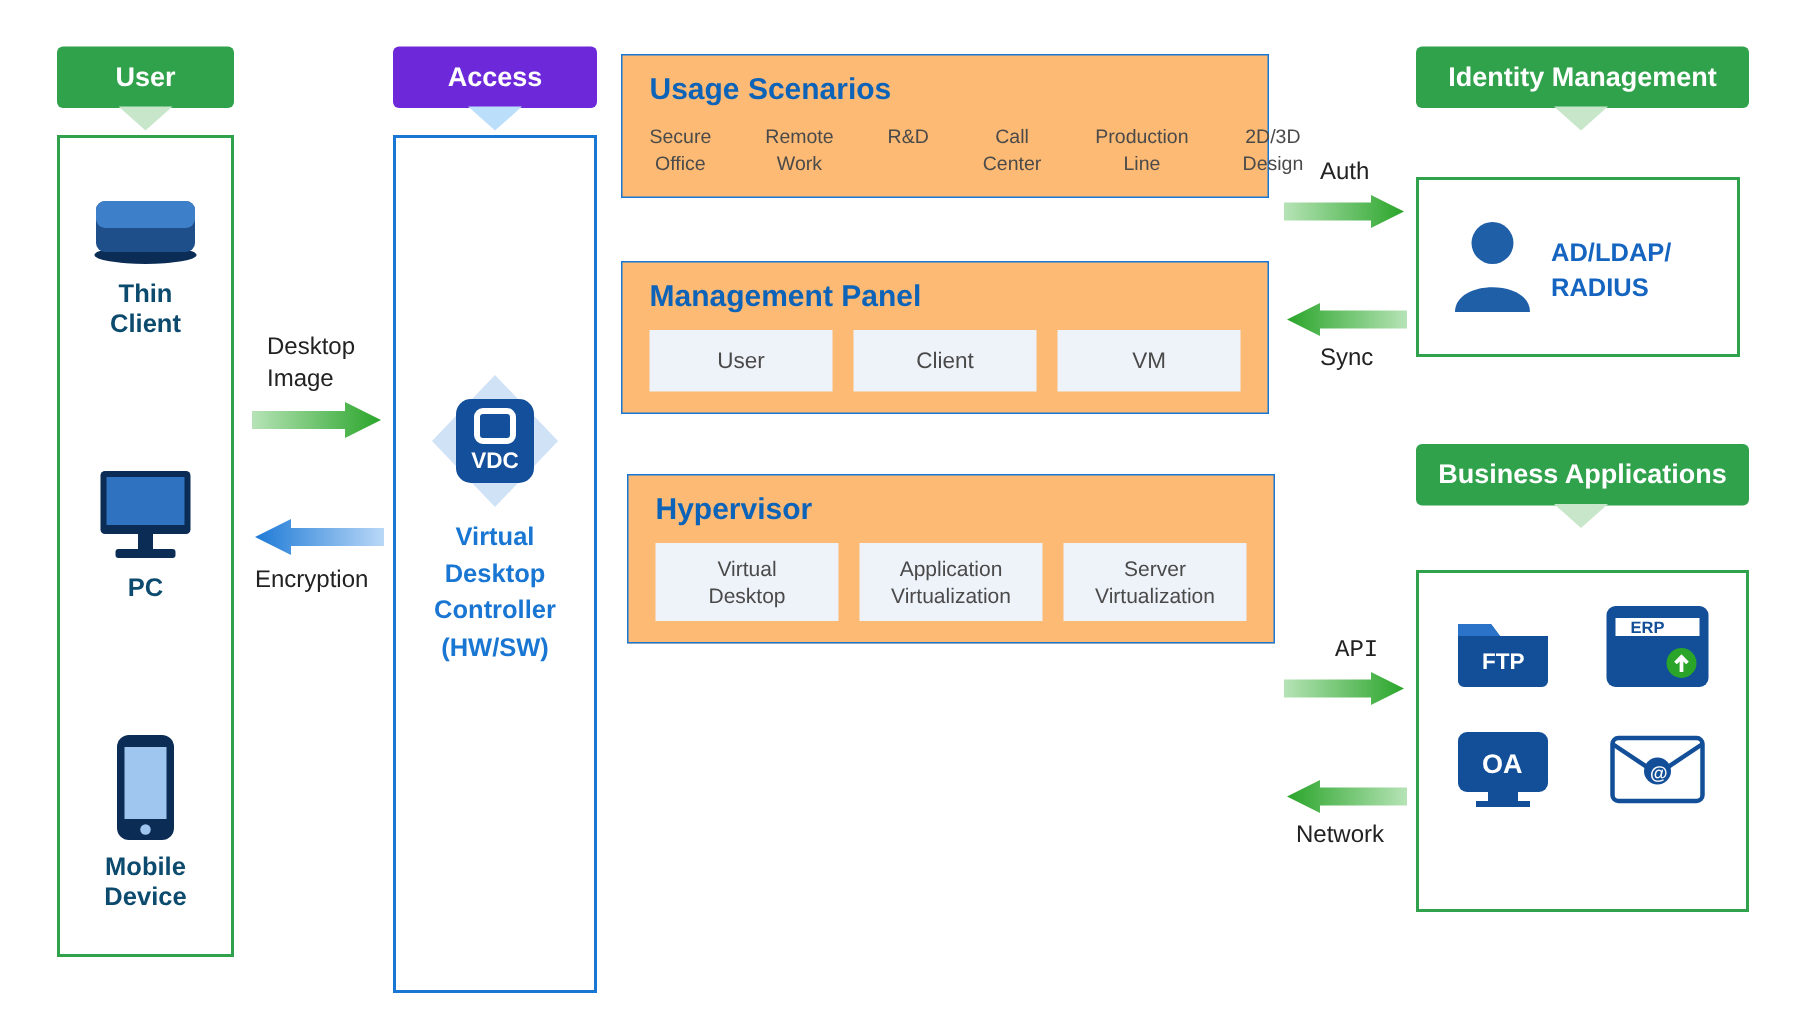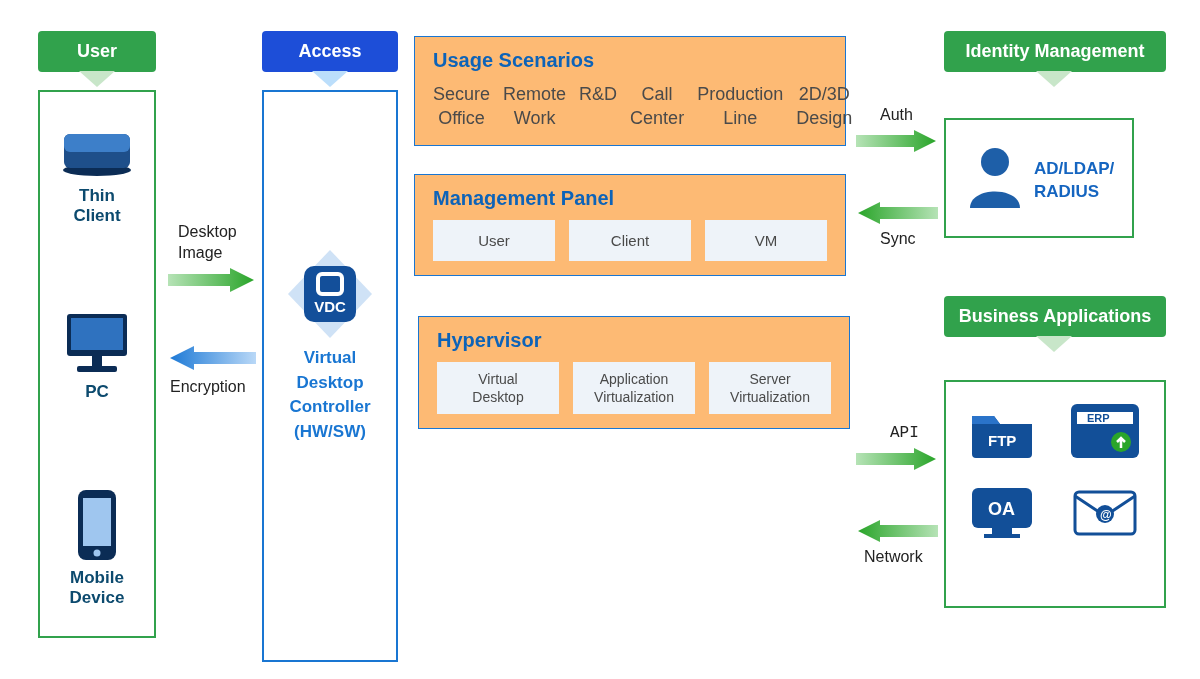--- a/index.html
+++ b/index.html
@@ -30,37 +30,37 @@
   .funnel.green { border-top: 16px solid #c8e6c9; }
   .funnel.blue  { border-top: 16px solid #bbdefb; }
   .box {
     position: absolute;
     border: 2px solid;
     background: #fff;
   }
   .green-border { border-color: #31a24c; }
   .blue-border  { border-color: #1976d2; }
   .green-bg { background: #31a24c; }
-  .blue-bg  { background: #1d4ed8; }
+  .blue-bg  { background: #6d28d9; }
 
   
   .user-item { text-align: center; color: #0c4a6e; font-weight: 600; }
   .user-item svg { display:block; margin: 0 auto 6px; }
 
   
   .access-label { color:#1976d2; font-weight:600; text-align:center; font-size:17px; }
 
   
   .panel {
     border: 1px solid #1976d2;
     background:#fdba74;
     padding: 12px 18px 14px;
   }
   .panel-title { color:#0d63b8; font-weight:700; font-size:20px; margin-bottom:10px; }
-  .scenario-row { display:flex; gap:13px; color:#4a4a4a; font-size:18px; justify-content:flex-start; }
+  .scenario-row { display:flex; gap:36px; color:#4a4a4a; font-size:13px; justify-content:flex-start; }
   .scenario-it { text-align:center; line-height:1.35; }
   .chip-row { display:flex; gap:14px; }
   .chip { background:#eef3f9; color:#4a4a4a; font-size:15px; padding:12px 0; text-align:center; flex:1; }
   .chip2 { background:#eef3f9; color:#4a4a4a; font-size:14px; padding:8px 0; text-align:center; flex:1; line-height:1.3; }
 
   
   .idm-label { color:#1565c0; font-weight:700; font-size:17px; }
   .bizgrid { display:grid; grid-template-columns: 1fr 1fr; gap:22px 28px; padding:20px; }
   .bizic svg { display:block; }
 
@@ -196,21 +196,21 @@
   </div>
 </div>
 
 <div class="box blue-border" style="left:406px; top:460px; width:448px; height:178px; border:none;"></div>
 <div style="position:absolute; left:406px; top:168px; width:448px; height:470px; border:0;"></div>
 
 <div class="col-header green-bg" style="left:944px; top:31px; width:222px;">
   <span>Identity Management</span>
 </div>
 <div class="funnel green" style="left:1036px; top:71px;"></div>
-<div class="box green-border" style="left:944px; top:118px; width:190px; height:120px;">
+<div class="box green-border" style="left:944px; top:118px; width:216px; height:120px;">
   <svg style="position:absolute; left:18px; top:22px;" width="62" height="70" viewBox="0 0 62 70">
     <circle cx="31" cy="20" r="14" fill="#1e5fa8"></circle>
     <path d="M6 66 C6 44 56 44 56 66 Z" fill="#1e5fa8"></path>
   </svg>
   <div class="idm-label" style="position:absolute; left:88px; top:38px; white-space:pre-line; line-height:1.35;">AD/LDAP/
 RADIUS</div>
 </div>
 
 <div class="arrow-label" style="left:880px; top:106px;">Auth</div>
 <svg style="position:absolute; left:854px; top:128px;" width="86" height="26">

